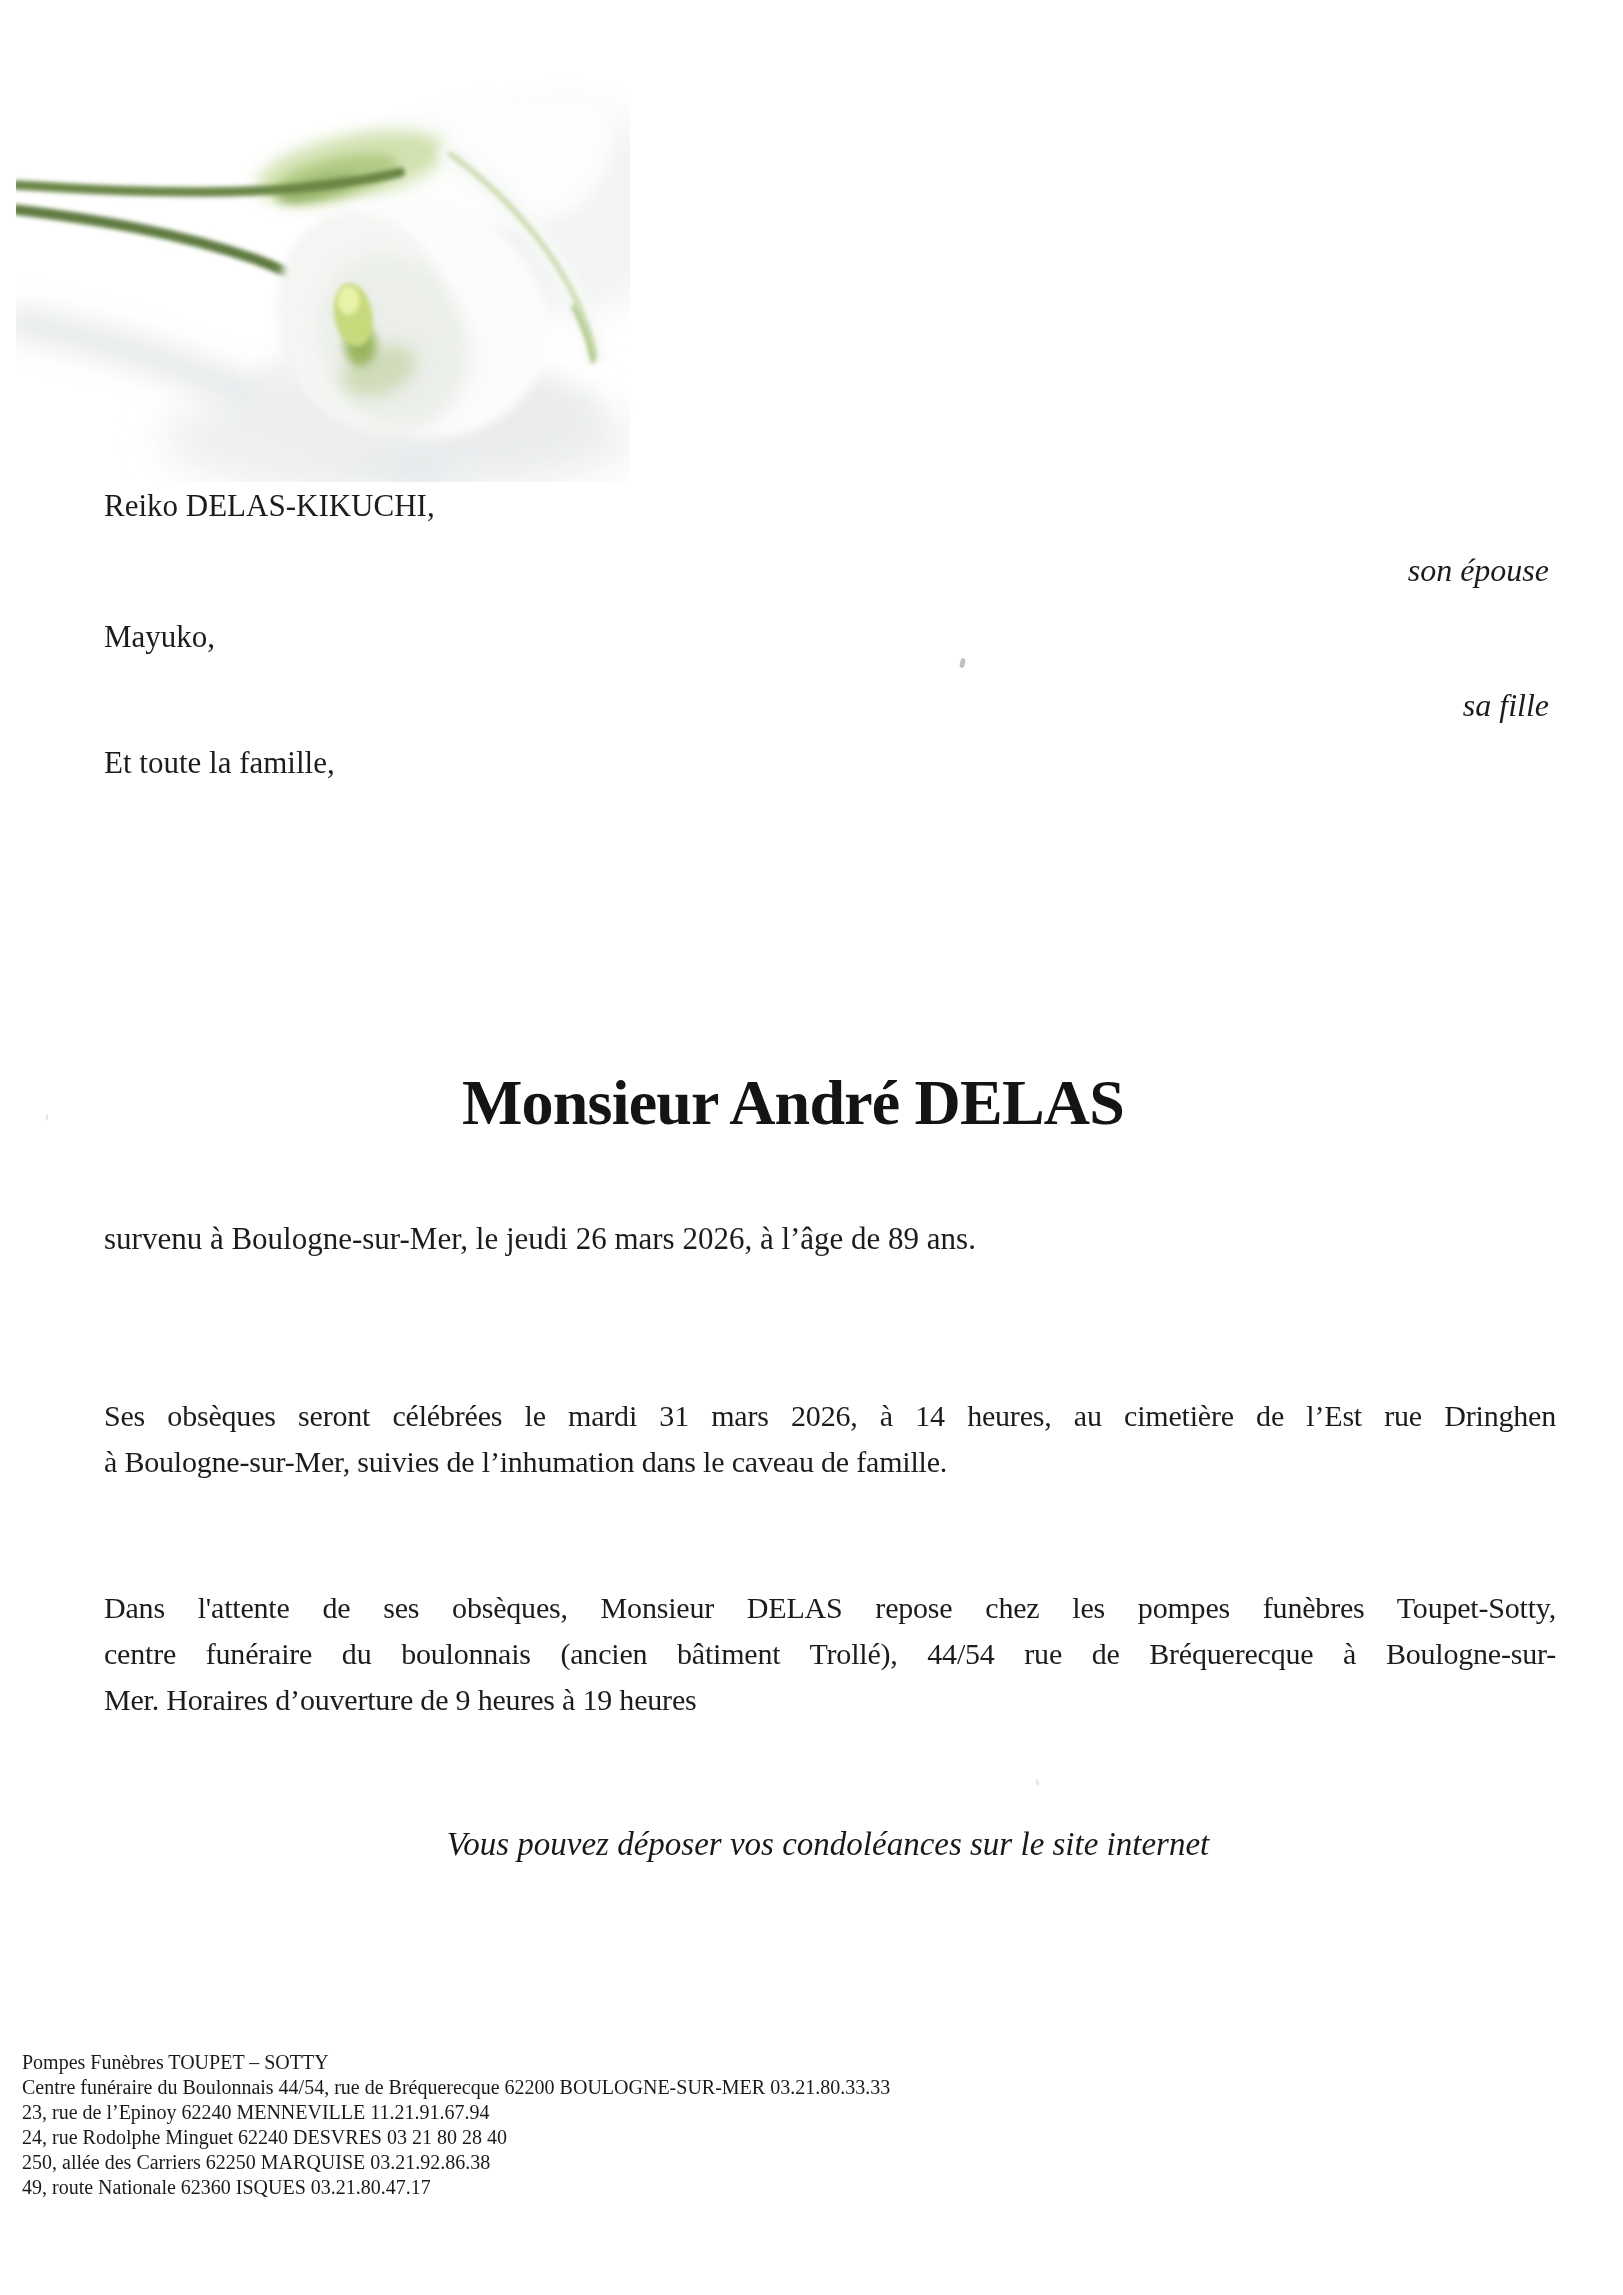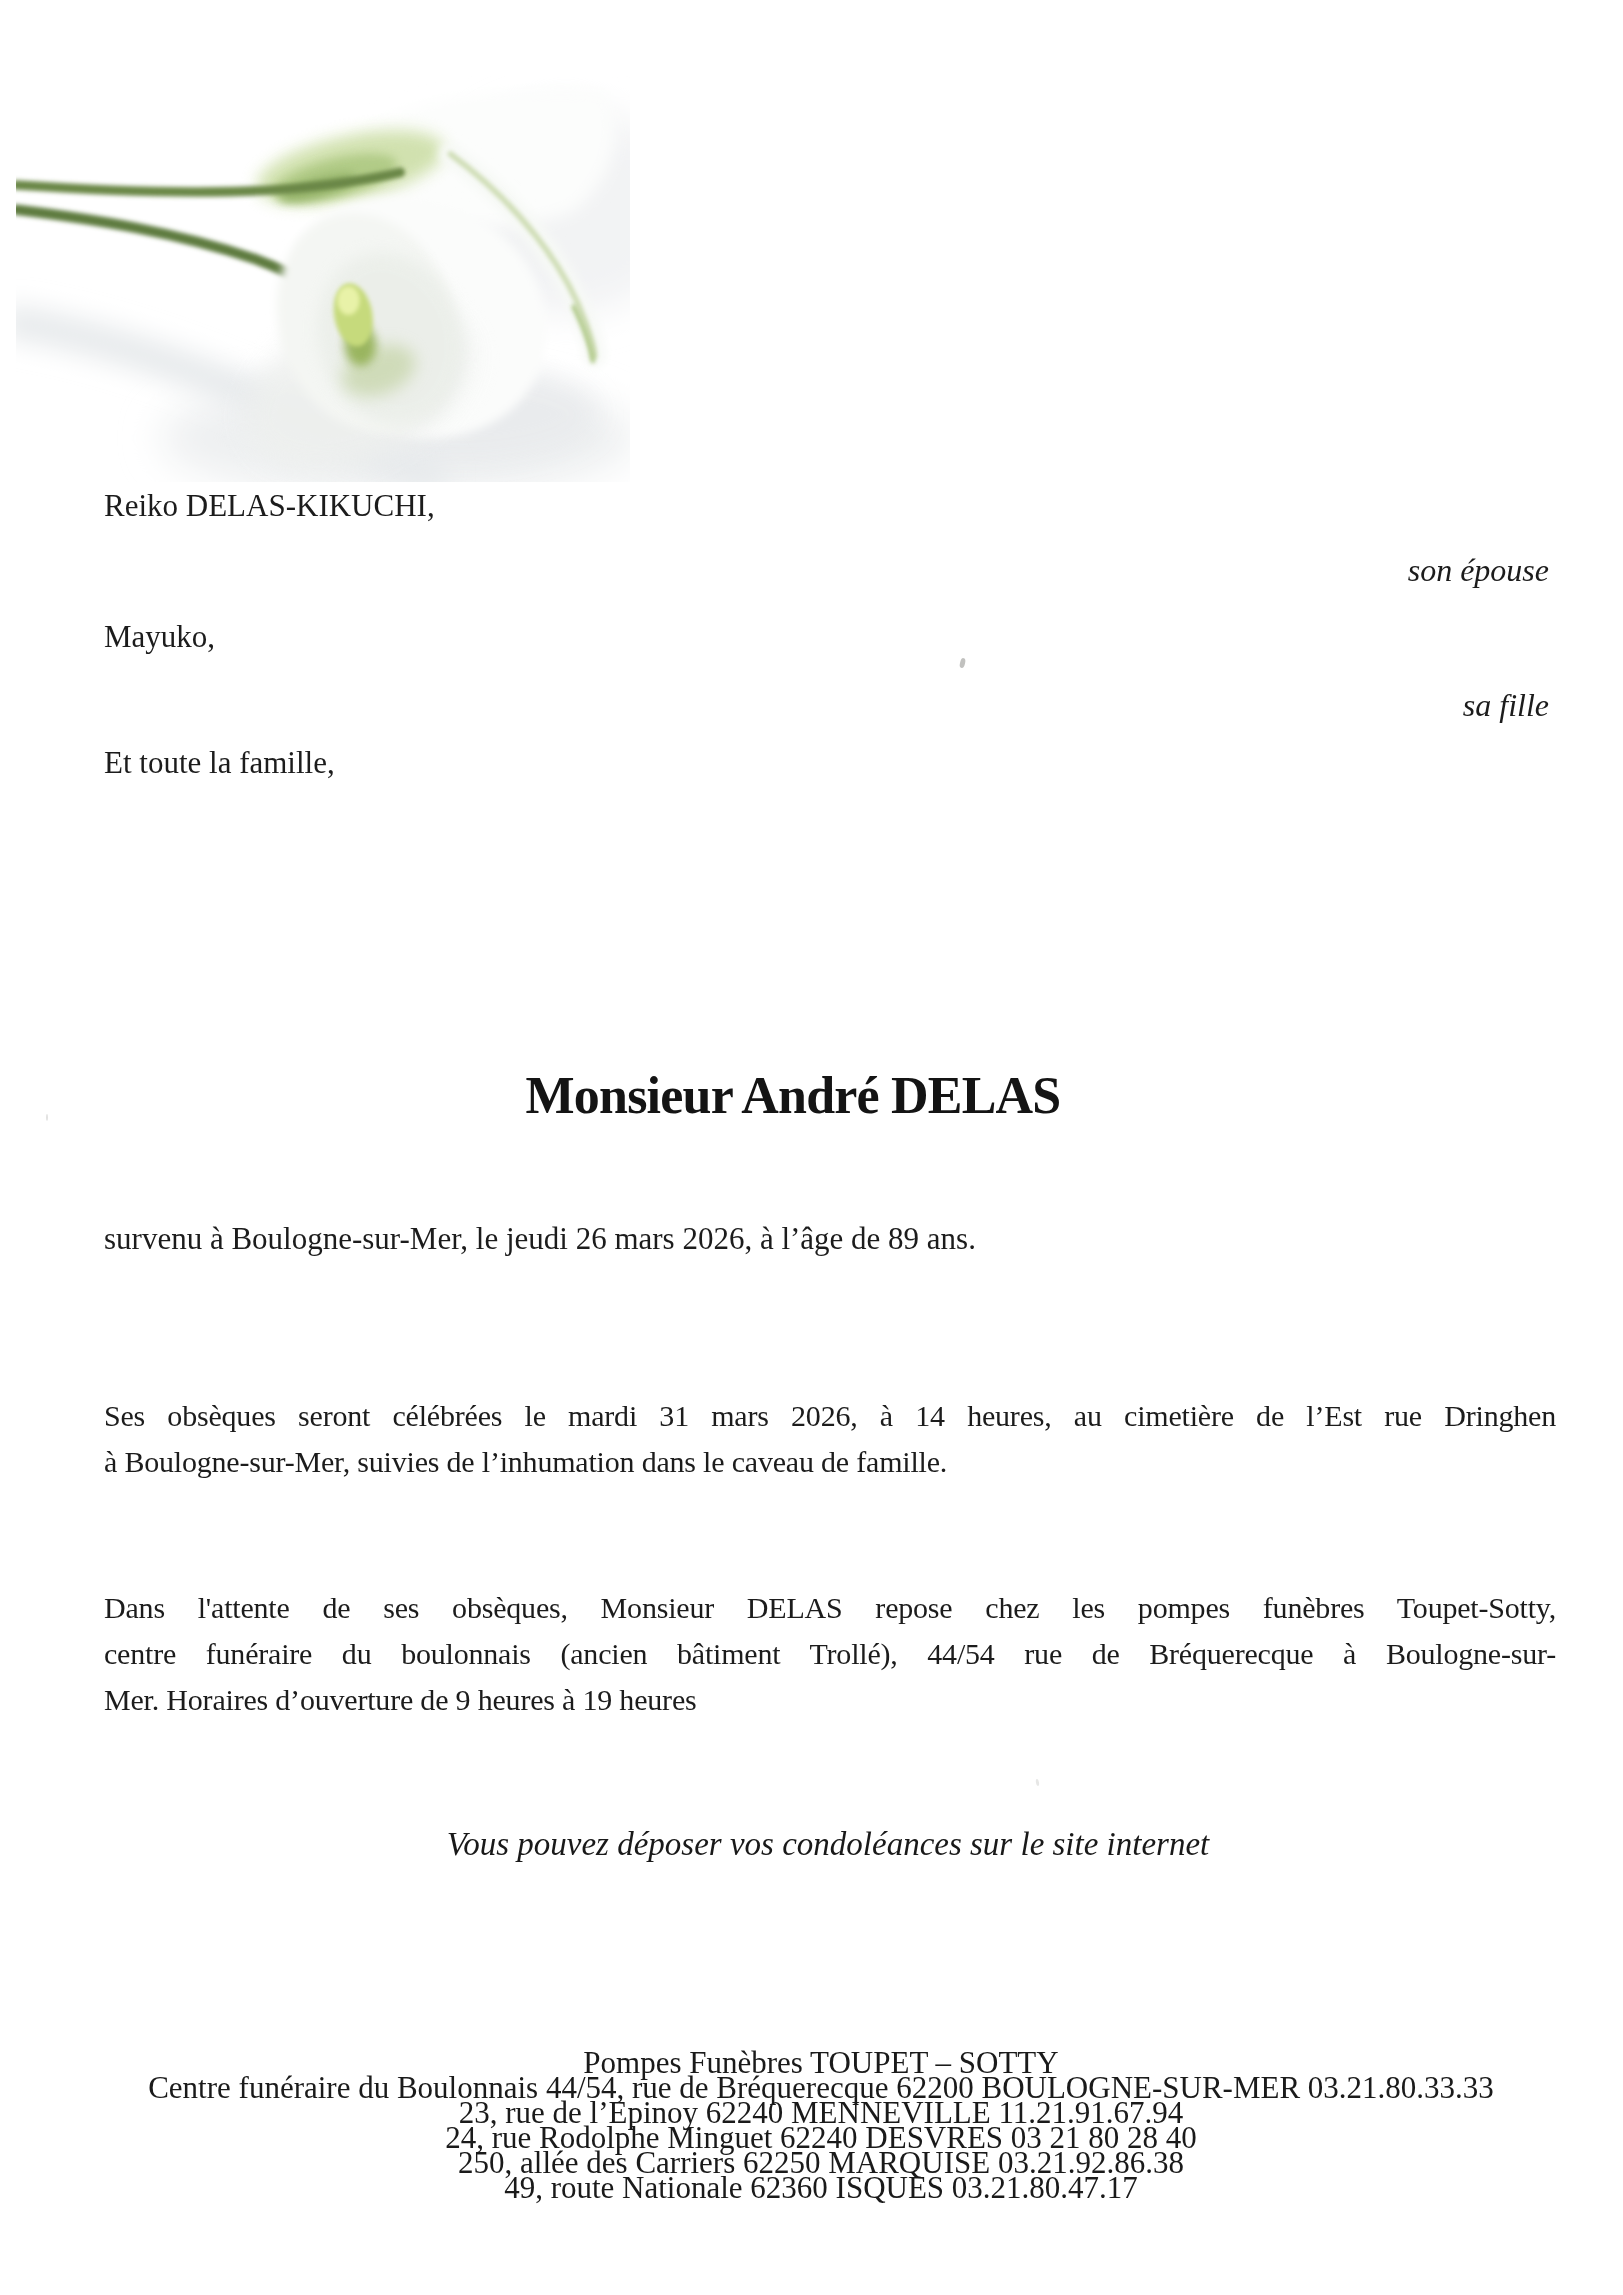--- a/index.html
+++ b/index.html
@@ -17,21 +17,21 @@
   .relation {
     font-size: 32px;
     font-style: italic;
     left: 0; right: 75px;
     text-align: right;
   }
   .title-line {
     position: absolute;
     left: 0; right: 38px;
     text-align: center;
-    font-size: 52px;
+    font-size: 64px;
     font-weight: bold;
     letter-spacing: -0.8px;
     white-space: nowrap;
     color: #141414;
   }
   .para {
     position: absolute;
     left: 104px;
     width: 1452px;
     font-size: 30px;
@@ -51,22 +51,22 @@
     font-size: 33px;
     font-weight: normal;
     font-style: italic;
     line-height: 41px;
     color: #191919;
   }
   .footer {
     position: absolute;
     left: 22px; right: 4px;
     top: 2050px;
-    text-align: center;
-    font-size: 31px;
+    text-align: left;
+    font-size: 20px;
     line-height: 25px;
     color: #1a1a1a;
   }
   .flower {
     position: absolute;
     left: 16px;
     top: 76px;
     width: 614px;
     height: 406px;
   }

